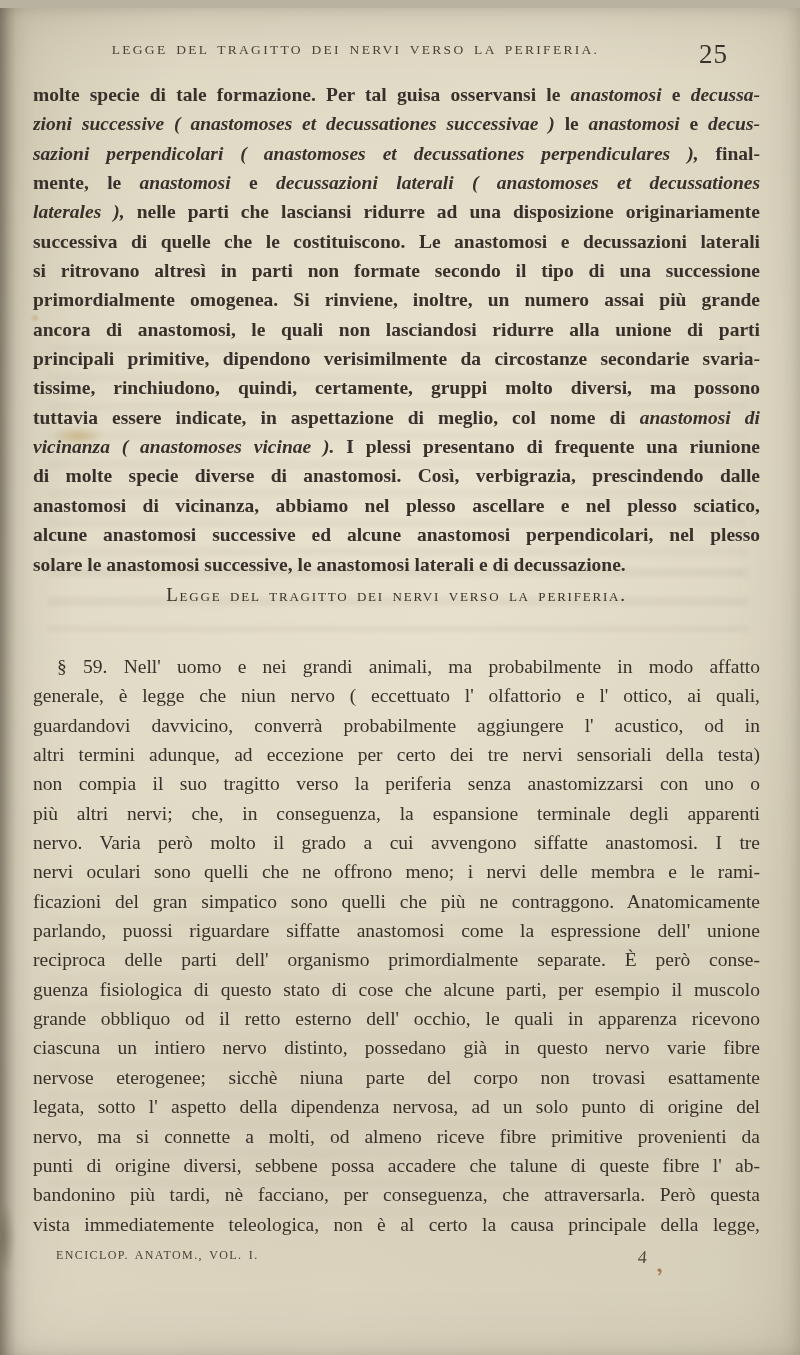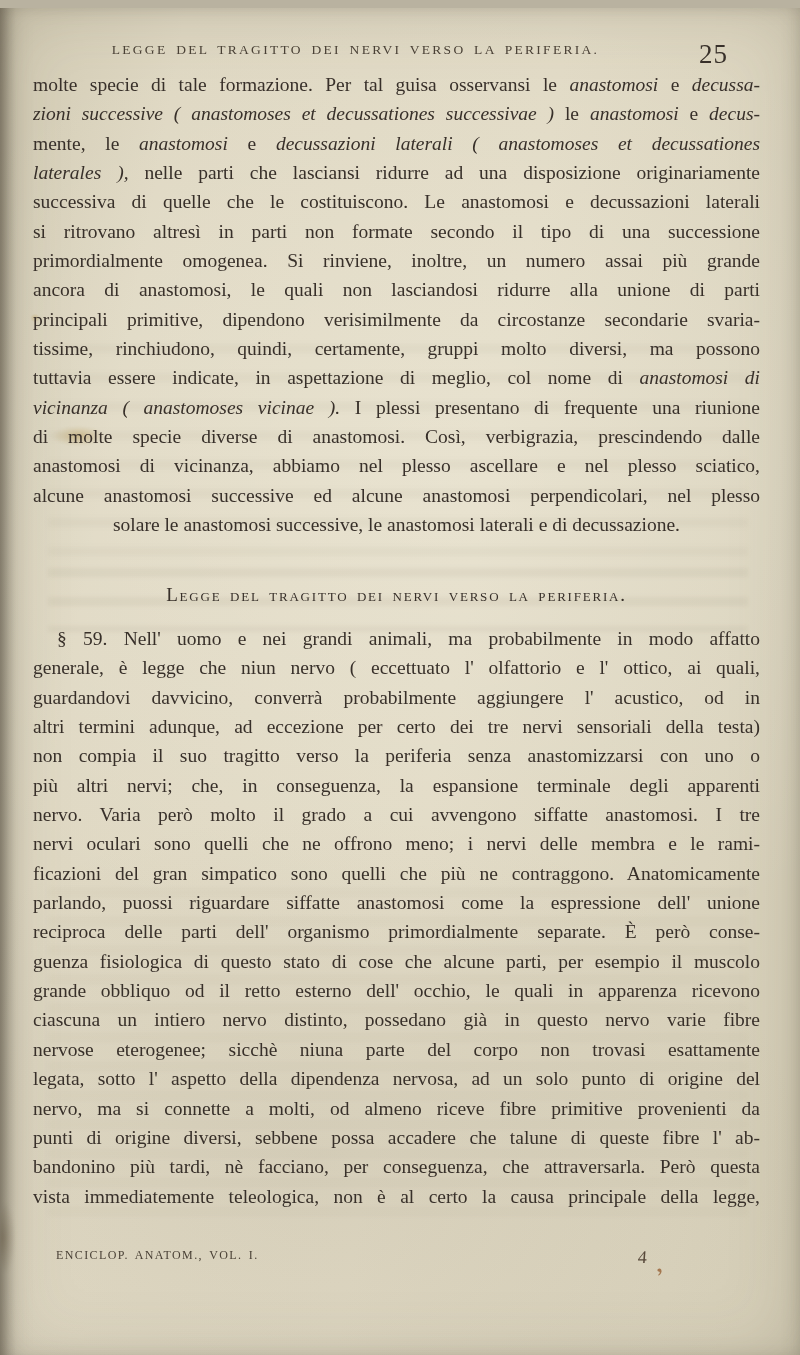--- a/index.html
+++ b/index.html
@@ -64,23 +64,23 @@
   }
   .rh-num{
     position:absolute;right:32px;top:0;
     font-size:27px;letter-spacing:1px;color:var(--ink);
   }
 
   .textblock{
     position:absolute;left:33px;width:727px;
     font-size:19.5px;line-height:29.35px;
   }
-  .p1{top:62px;}
-  .p2{top:616px;}
-  .line{height:29.35px;overflow:hidden;text-align:center;}
+  .p1{top:72px;font-weight:bold;}
+  .p2{top:644px;}
+  .line{height:29.35px;overflow:hidden;text-align:left;}
   .line.just{text-align:justify;text-align-last:justify;}
   .line.ind{text-indent:24px;}
   .it{font-style:italic;}
 
   .section-heading{
     position:absolute;top:576px;left:33px;width:727px;
     text-align:center;
     font-variant:small-caps;
     font-size:19px;letter-spacing:1.8px;word-spacing:2px;
     color:var(--ink);
@@ -118,20 +118,21 @@
   <div class="stain stain-mid"></div>
 
   <div class="running-header">
     <span class="rh-title">LEGGE DEL TRAGITTO DEI NERVI VERSO LA PERIFERIA.</span>
     <span class="rh-num">25</span>
   </div>
 
   <div class="textblock p1">
       <div class="line just"><span>molte specie di tale formazione. Per tal guisa osservansi le </span><span class="it">anastomosi</span><span> e </span><span class="it">decussa-</span></div>
       <div class="line just"><span class="it">zioni successive ( anastomoses et decussationes successivae ) </span><span>le </span><span class="it">anastomosi</span><span> e </span><span class="it">decus-</span></div>
+      <div class="line just"><span class="it">sazioni perpendicolari ( anastomoses et decussationes perpendiculares ),</span><span> final-</span></div>
       <div class="line just"><span>mente, le </span><span class="it">anastomosi</span><span> e </span><span class="it">decussazioni laterali ( anastomoses et decussationes</span></div>
       <div class="line just"><span class="it">laterales ),</span><span> nelle parti che lasciansi ridurre ad una disposizione originariamente</span></div>
       <div class="line just"><span>successiva di quelle che le costituiscono. Le anastomosi e decussazioni laterali</span></div>
       <div class="line just"><span>si ritrovano altresì in parti non formate secondo il tipo di una successione</span></div>
       <div class="line just"><span>primordialmente omogenea. Si rinviene, inoltre, un numero assai più grande</span></div>
       <div class="line just"><span>ancora di anastomosi, le quali non lasciandosi ridurre alla unione di parti</span></div>
       <div class="line just"><span>principali primitive, dipendono verisimilmente da circostanze secondarie svaria-</span></div>
       <div class="line just"><span>tissime, rinchiudono, quindi, certamente, gruppi molto diversi, ma possono</span></div>
       <div class="line just"><span>tuttavia essere indicate, in aspettazione di meglio, col nome di </span><span class="it">anastomosi di</span></div>
       <div class="line just"><span class="it">vicinanza ( anastomoses vicinae ).</span><span> I plessi presentano di frequente una riunione</span></div>

